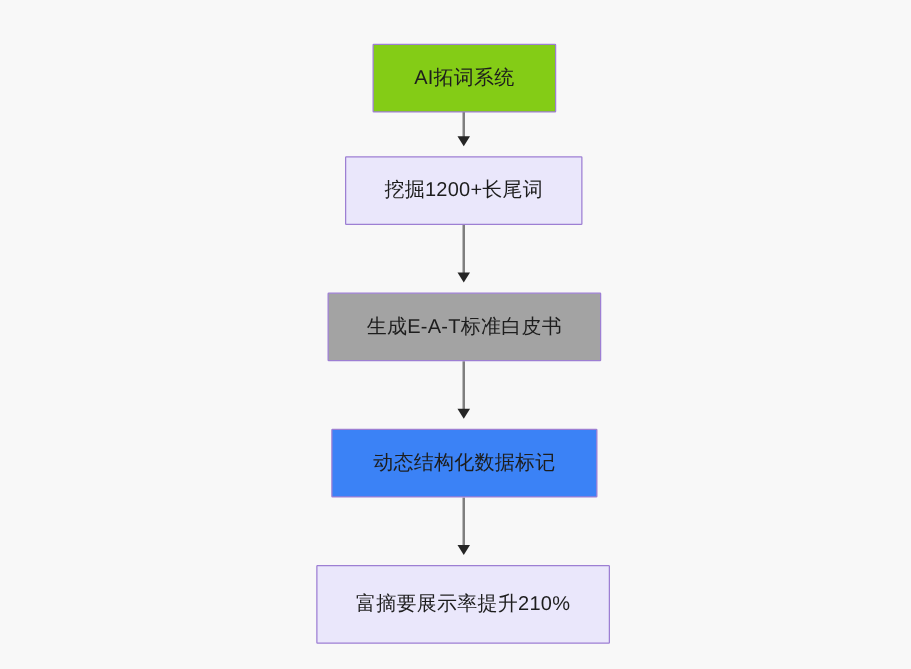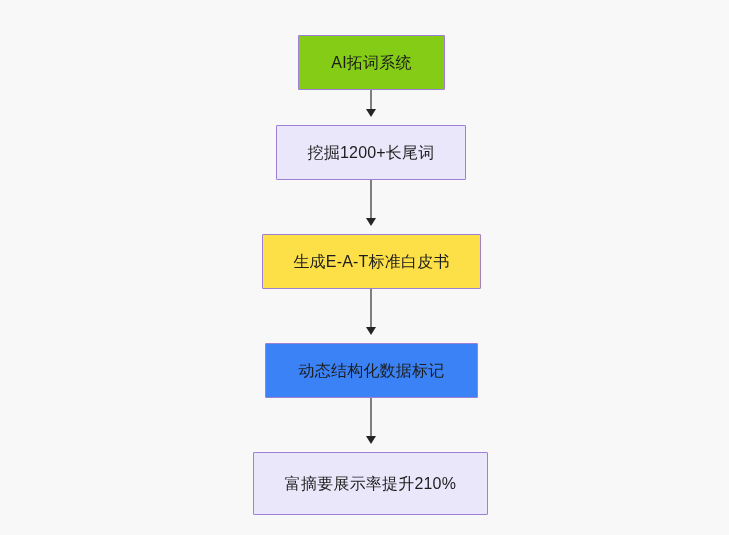--- a/index.html
+++ b/index.html
@@ -89,21 +89,21 @@
     <div class="edge-line" style="height: 39px; background: rgb(127, 127, 127);"></div>
     <div class="edge-arrow" style="top: 38px; border-top-color: rgb(37, 37, 37);"></div>
   </div>
 
   <div class="node" style="left: 298px; top: 15px; width: 147px; height: 55px; background: #84cc16; border-color: rgb(157, 127, 211); color: rgb(29, 29, 29); margin-top: 20px;">
     <span class="node-label">AI拓词系统</span>
   </div>
   <div class="node" style="left: 276px; top: 125px; width: 190px; height: 55px; background: rgb(234, 231, 251); border-color: rgb(157, 127, 211); color: rgb(29, 29, 29);">
     <span class="node-label">挖掘1200+长尾词</span>
   </div>
-  <div class="node" style="left: 262px; top: 234px; width: 219px; height: 55px; background: #fde047; border-color: rgb(157, 127, 211); color: rgb(29, 29, 29); justify-content: center;">
+  <div class="node" style="left: 262px; top: 234px; width: 219px; height: 55px; background: #a3a3a3; border-color: rgb(157, 127, 211); color: rgb(29, 29, 29); justify-content: center;">
     <span class="node-label">生成E-A-T标准白皮书</span>
   </div>
   <div class="node" style="left: 265px; top: 343px; width: 213px; height: 55px; background: #3b82f6; border-color: rgb(157, 127, 211); color: rgb(29, 29, 29);">
     <span class="node-label">动态结构化数据标记</span>
   </div>
   <div class="node" style="left: 253px; top: 452px; width: 235px; height: 63px; background: rgb(234, 231, 251); border-color: rgb(157, 127, 211); color: rgb(29, 29, 29);">
     <span class="node-label">富摘要展示率提升210%</span>
   </div>
 
 </div>

